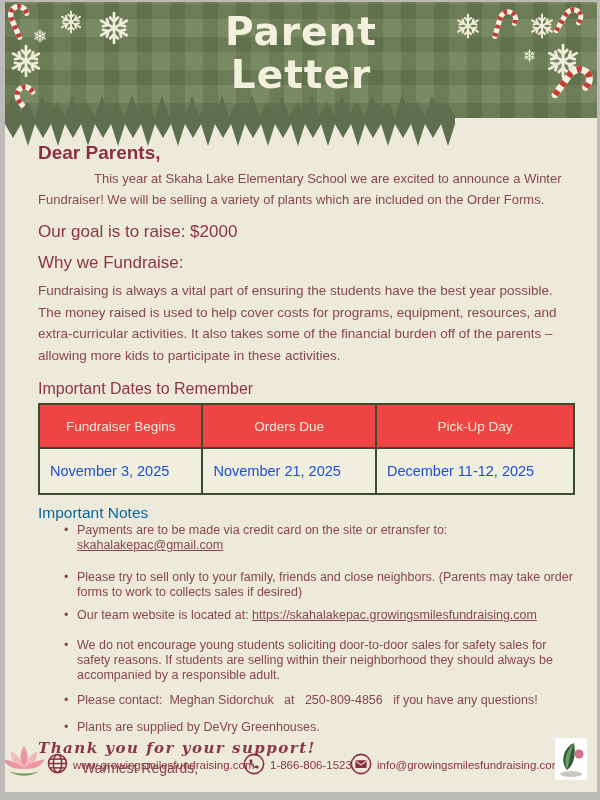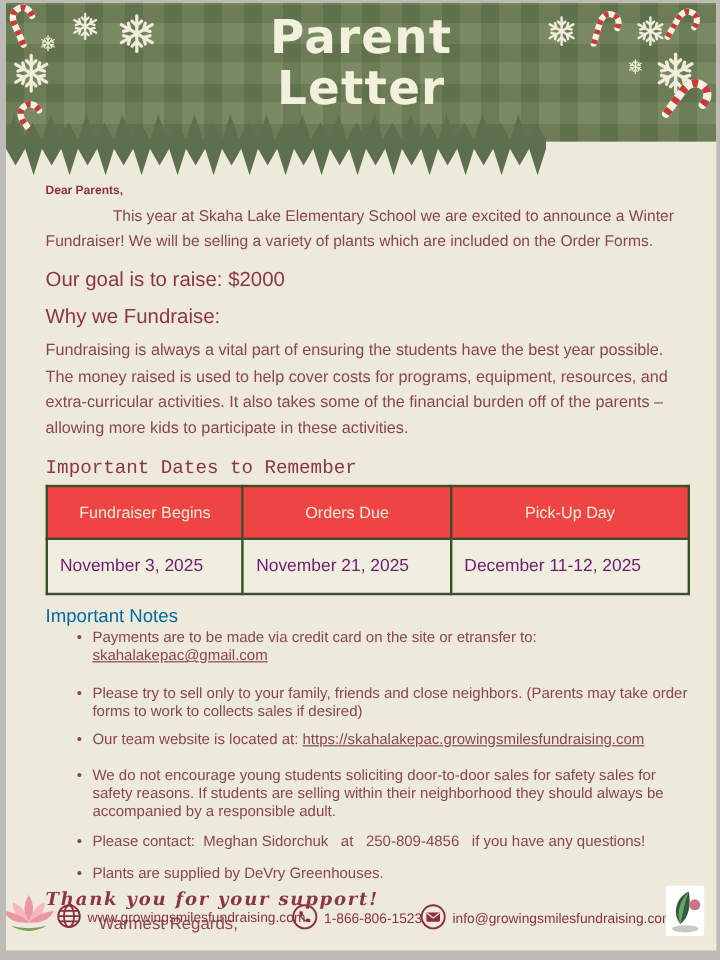--- a/index.html
+++ b/index.html
@@ -23,33 +23,33 @@
   }
   .title{
     position:absolute;left:0;right:0;top:8px;text-align:center;
     color:#f3f0dd;font-weight:bold;font-size:39px;line-height:43px;
     letter-spacing:1px;font-family:"DejaVu Sans","Liberation Sans",sans-serif;
   }
   .fringe{position:absolute;left:0;top:88px;width:450px;height:60px;}
   .deco{position:absolute;color:#f0edda;}
   
   .content{position:absolute;left:0;top:116px;width:100%;padding:0 24px 0 33px;box-sizing:border-box;color:#8a4550;}
-  .greeting{margin-top:36px;font-size:10px;font-weight:bold;color:#8e2f3e;}
+  .greeting{margin-top:24px;font-size:19px;font-weight:bold;color:#8e2f3e;}
   .intro{margin-top:4px;font-size:13px;line-height:21px;text-indent:56px;}
   .goal{margin-top:12px;font-size:17px;color:#8d3544;}
   .why-heading{margin-top:11px;font-size:17px;color:#8d3544;}
   .why-body{margin-top:7px;font-size:13.5px;line-height:21.5px;}
-  .dates-heading{margin-top:14px;font-size:16px;color:#8d3544;font-family:Liberation Mono, monospace;}
+  .dates-heading{margin-top:14px;font-size:16px;color:#8d3544;}
   table.dates{margin-top:5px;width:537px;border-collapse:collapse;}
   table.dates th{
     background:#ef4444;color:#efecd9;font-size:13.5px;font-weight:normal;
     border:2px solid #3a4d2c;height:40px;text-align:center;
   }
   table.dates td{
-    background:#f0eede;color:#701a75;font-size:14.5px;
+    background:#f0eede;color:#1d4ed8;font-size:14.5px;
     border:2px solid #3a4d2c;height:42px;text-align:left;padding-left:10px;margin-top:38px;
   }
   .notes-heading{margin-top:9px;font-size:15.5px;color:#0369a1;}
   .notes-list{margin-top:1px;}
   .note{
     position:relative;margin-left:39px;padding-left:0;
     font-size:12.5px;line-height:15px;white-space:pre-wrap;max-width:512px;
   }
   .note::before{content:"•";position:absolute;left:-13px;color:#8a4550;}
   .note a{color:#8a4550;text-decoration:underline;cursor:pointer;}

